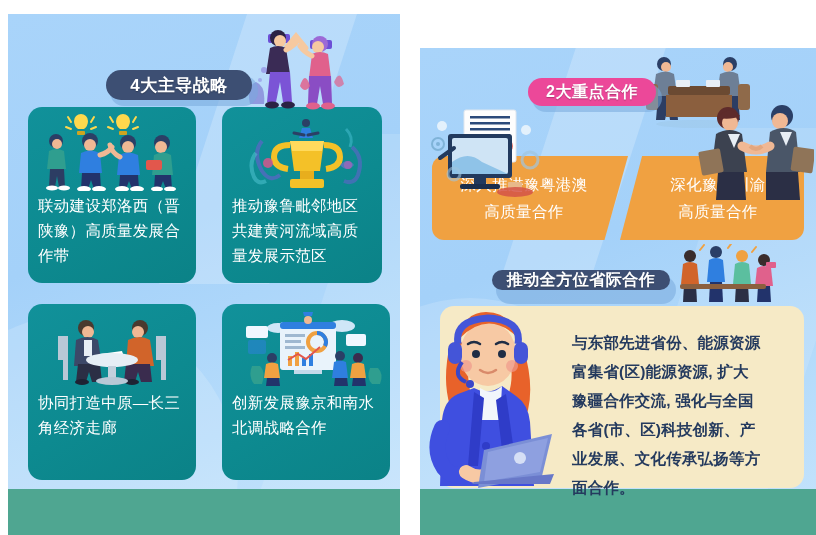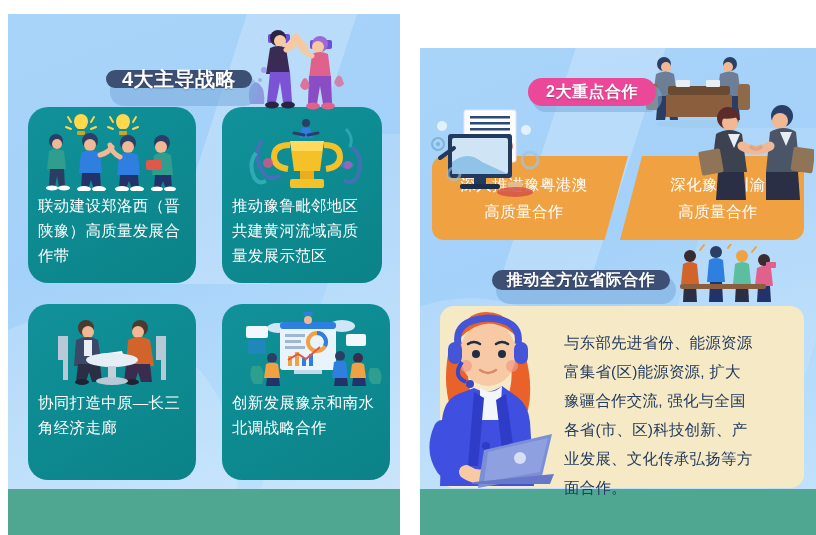--- a/index.html
+++ b/index.html
@@ -42,21 +42,21 @@
   }
   .badge-navy  { background: #3d4f73; }
   .badge-blue  { background: #ec4899; }
   .badge-shadow {
     position: absolute; border-radius: 14px;
     background: rgba(120,170,220,.55); z-index: 5;
   }
 
   
   .tcard {
-    position: absolute; border-radius: 20px;
+    position: absolute; border-radius: 14px;
     background: linear-gradient(150deg,#11919a 0%,#0d8a90 55%,#0b8287 100%);
     overflow: hidden; z-index: 4;
   }
   .tcard .art { position: absolute; left: 0; right: 0; top: 6px; height: 78px; }
   .tcard .cap {
     position: absolute; left: 10px; right: 8px; top: 86px;
     color: #fff; font-size: 15.5px; line-height: 25px; font-weight: 500;
     letter-spacing: .3px;
   }
 
@@ -68,22 +68,22 @@
     text-align: center; letter-spacing: .4px;
   }
   .ocard.left  { border-radius: 12px 0 0 12px; clip-path: polygon(0 0,100% 0,88% 100%,0 100%); padding-right: 12px; }
   .ocard.right { border-radius: 0 12px 12px 0;  clip-path: polygon(12% 0,100% 0,100% 100%,0 100%); padding-left: 12px; }
 
   
   .cream {
     position: absolute; background: #f6eac6; border-radius: 14px; z-index: 4;
   }
   .cream .body {
-    position: absolute; left: 124px; right: 12px; top: 22px;
-    color: #243a5e; font-size: 15.5px; line-height: 29px; font-weight: 400;
+    position: absolute; left: 132px; right: 12px; top: 22px;
+    color: #243a5e; font-size: 15.5px; line-height: 29px; font-weight: 700;
     letter-spacing: .2px;
   }
 
   
   .ill { position: absolute; z-index: 5; pointer-events: none; }
 </style>
 </head>
 <body>
 
 <div class="stage">
@@ -116,21 +116,21 @@
       <ellipse cx="112" cy="98" rx="7" ry="3.5" fill="#e0618c"></ellipse>
 
       <path d="M84 78 q5 -16 10 0 q-5 8 -10 0z" fill="#e0618c" opacity=".85"></path>
       <path d="M118 74 q6 -14 10 2 q-6 7 -10 -2z" fill="#e0618c" opacity=".7"></path>
       <circle cx="48" cy="62" r="3" fill="#8a7fe0" opacity=".6"></circle>
       <circle cx="44" cy="72" r="2" fill="#8a7fe0" opacity=".5"></circle>
       <path d="M40 74 q10 4 8 22 h-14 q-4 -18 6 -22z" fill="#6f63c9" opacity=".55"></path>
     </svg>
 
     <div class="badge-shadow" style="left:102px;top:62px;width:148px;height:30px;"></div>
-    <div class="badge badge-navy" style="left:98px;top:56px;width:146px;height:18px;font-size:20px;">4大主导战略</div>
+    <div class="badge badge-navy" style="left:98px;top:56px;width:146px;height:30px;font-size:17px;">4大主导战略</div>
 
     <div class="tcard" style="left:20px;top:93px;width:168px;height:176px;">
       <svg class="art" viewBox="0 0 168 78">
         <path d="M46 8 a7 7 0 0 1 14 0 q0 5 -4 8 h-6 q-4 -3 -4 -8z" fill="#ffd84d"></path>
         <rect x="49" y="18" width="8" height="4" rx="1" fill="#cfa420"></rect>
         <path d="M40 4 l3 5 M66 4 l-3 5 M38 14 l5 2 M68 14 l-5 2" stroke="#ffd84d" stroke-width="2" stroke-linecap="round"></path>
         <path d="M88 8 a7 7 0 0 1 14 0 q0 5 -4 8 h-6 q-4 -3 -4 -8z" fill="#ffd84d"></path>
         <rect x="91" y="18" width="8" height="4" rx="1" fill="#cfa420"></rect>
         <path d="M82 4 l3 5 M108 4 l-3 5 M80 14 l5 2 M110 14 l-5 2" stroke="#ffd84d" stroke-width="2" stroke-linecap="round"></path>
         <circle cx="28" cy="28" r="7" fill="#2b3f66"></circle>

